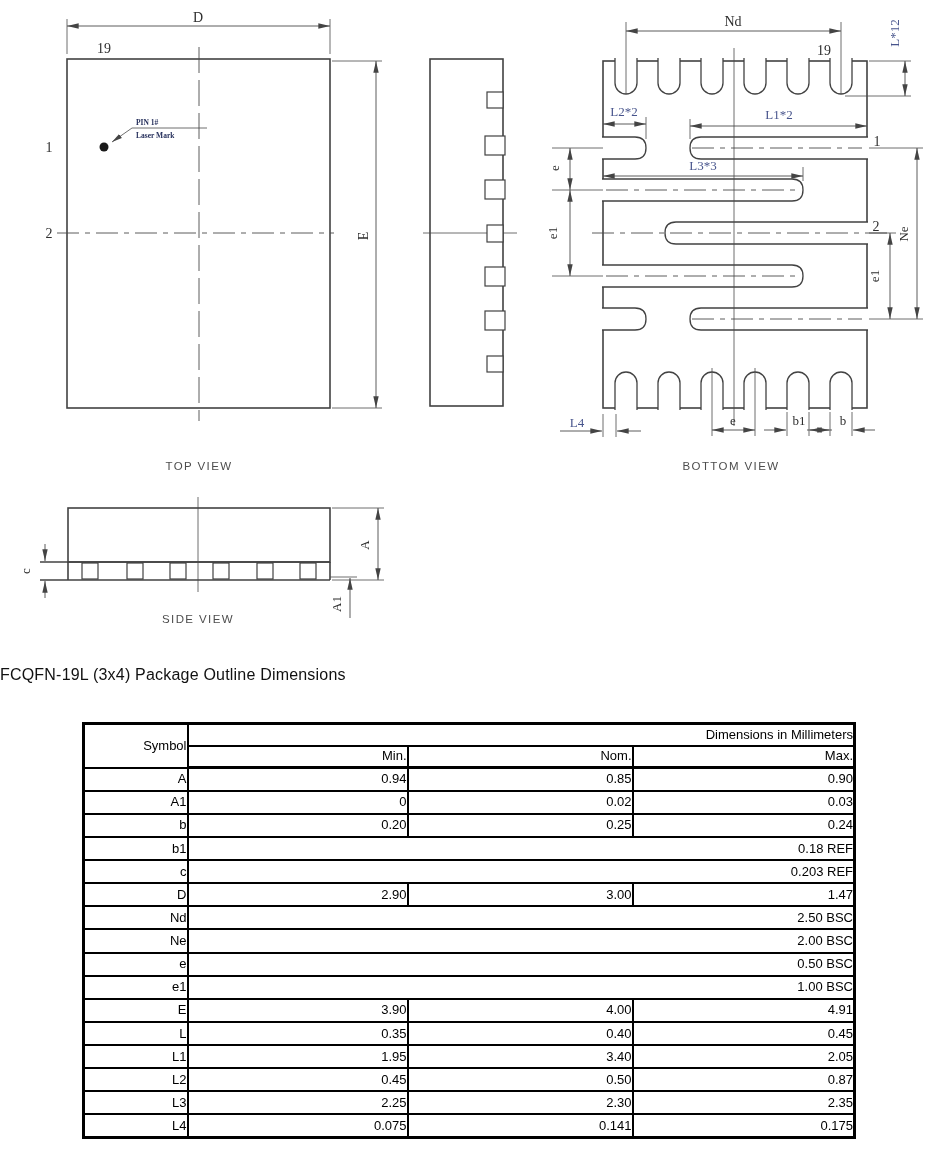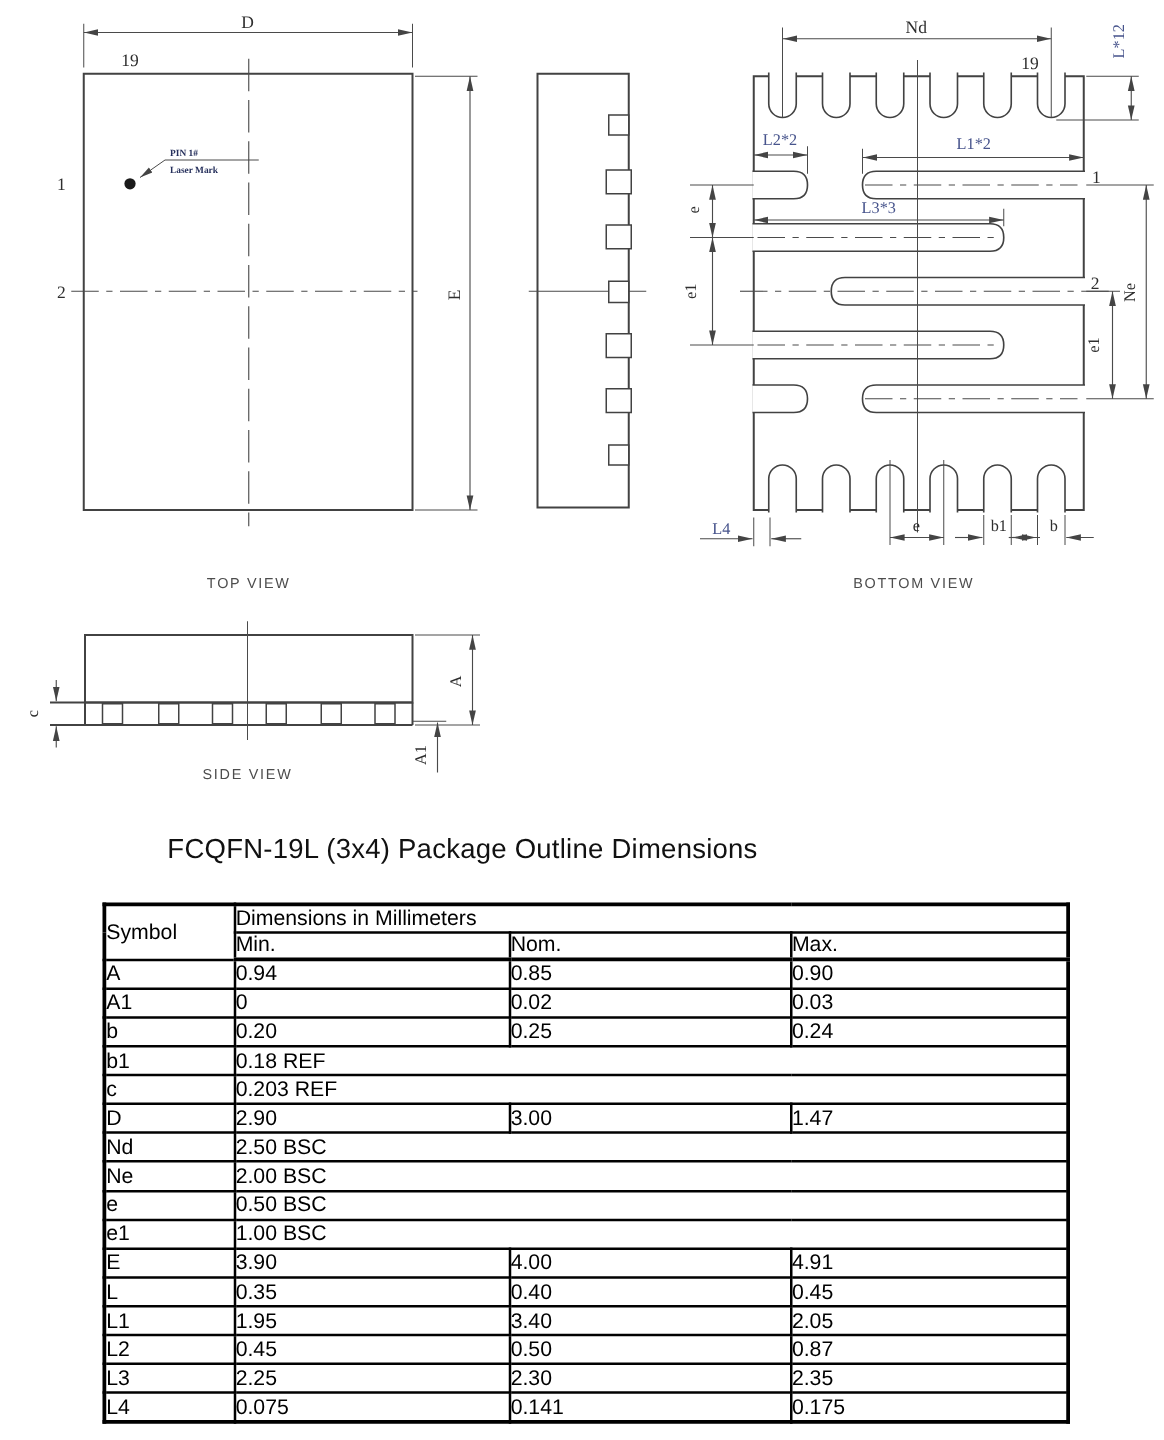--- a/index.html
+++ b/index.html
@@ -17,26 +17,26 @@
   .cl2{stroke:#4a4a4a;stroke-width:0.9;fill:none;stroke-dasharray:22 6 5 6;}
   .thin{stroke:#4a4a4a;stroke-width:0.8;fill:none;}
 
   
   text.num{font-family:"Liberation Serif",serif;font-size:14px;fill:#2e2e2e;}
   text.blu{font-family:"Liberation Serif",serif;font-size:14px;fill:#47548c;}
   text.sm{font-size:13px;}
   text.cap{font-family:"Liberation Sans",sans-serif;font-size:11.5px;fill:#4d4d4d;letter-spacing:1.4px;}
   text.note{font-family:"Liberation Serif",serif;font-size:7.5px;font-weight:bold;fill:#26305c;}
 
-  .title{position:absolute;top:666px;left:0;width:740px;text-align:center;
-         font-size:22px;color:#111;letter-spacing:0.2px;}
+  .title{position:absolute;top:666px;left:0;width:740px;text-align:left;
+         font-size:16px;color:#111;letter-spacing:0.2px;}
 
   table.dim-table{position:absolute;left:82px;top:722px;width:771px;height:417px;
       border-collapse:collapse;table-layout:fixed;border:3px solid #000;
-      font-size:17px;color:#000;text-align:left;}
+      font-size:13px;color:#000;text-align:right;}
   table.dim-table th,table.dim-table td{border:2px solid #000;padding:0;font-weight:400;line-height:1.05;}
   table.dim-table thead tr{height:22px;}
   table.dim-table tbody tr{height:23px;}
   th.subh{border-bottom:3px solid #000 !important;}
   col.c-sym{width:104px;} col.c-min{width:220px;} col.c-nom{width:225px;} col.c-max{width:222px;}
 </style>
 </head>
 <body>
 
 <div class="page">

